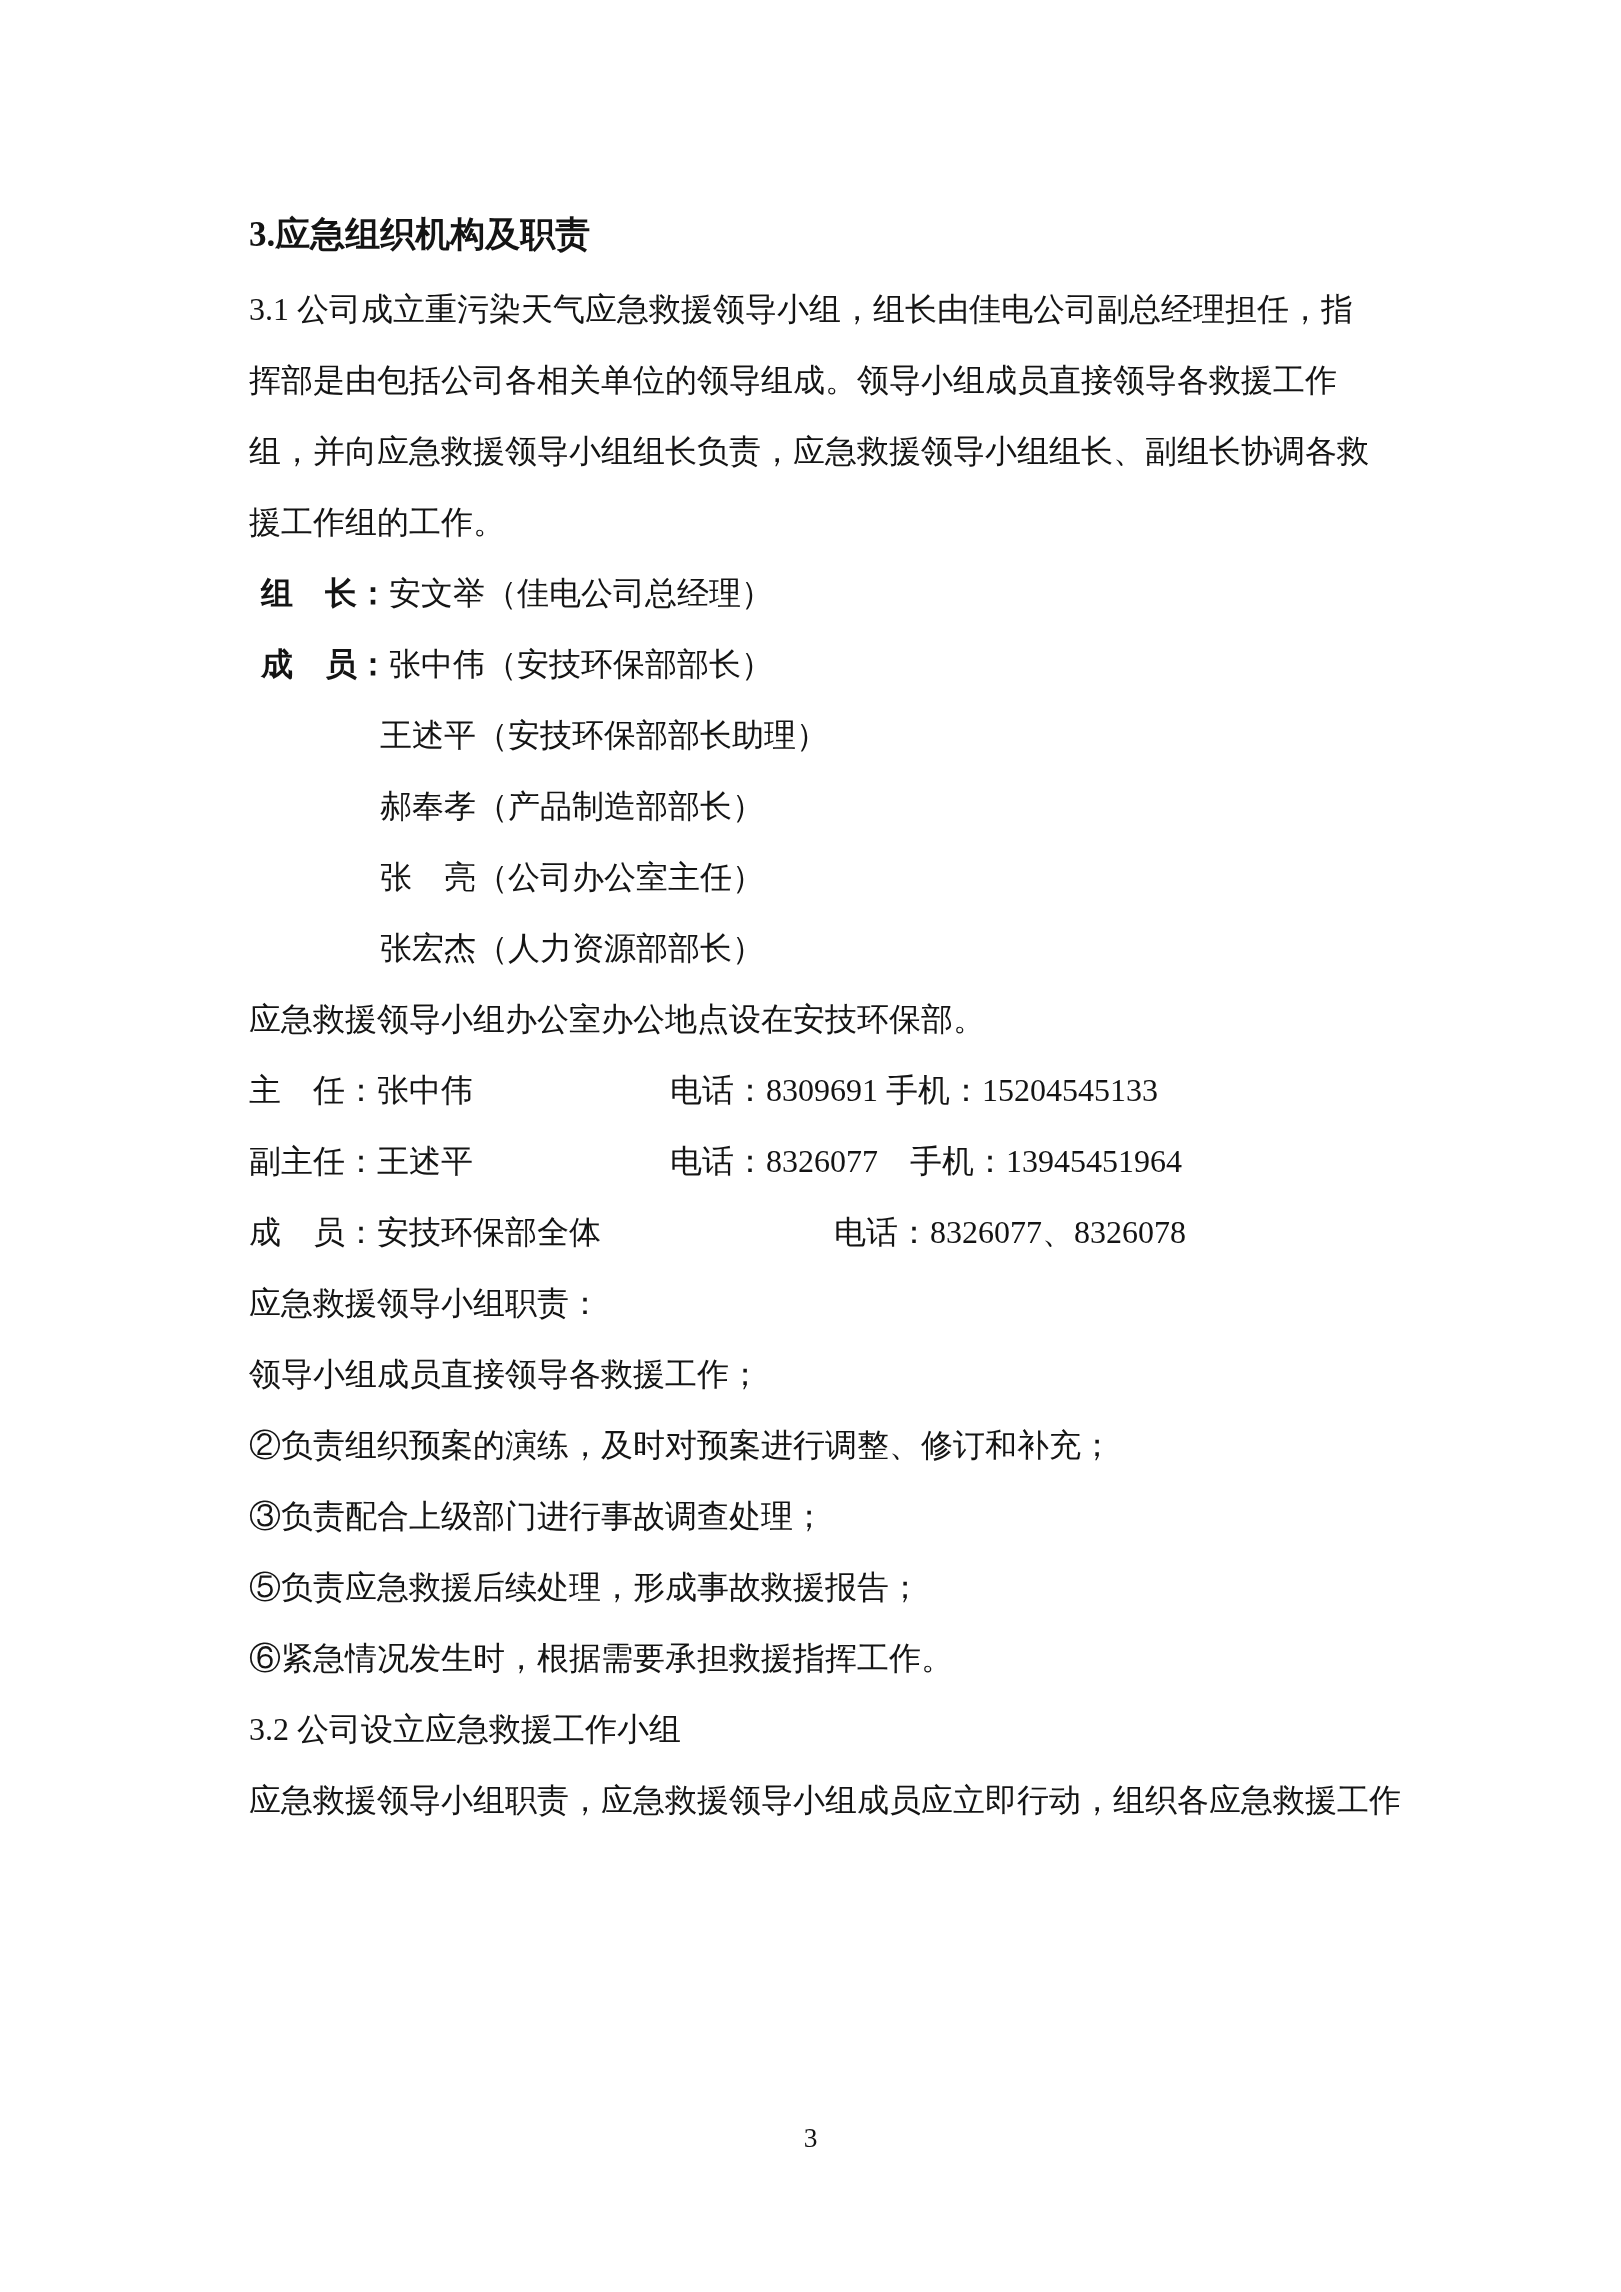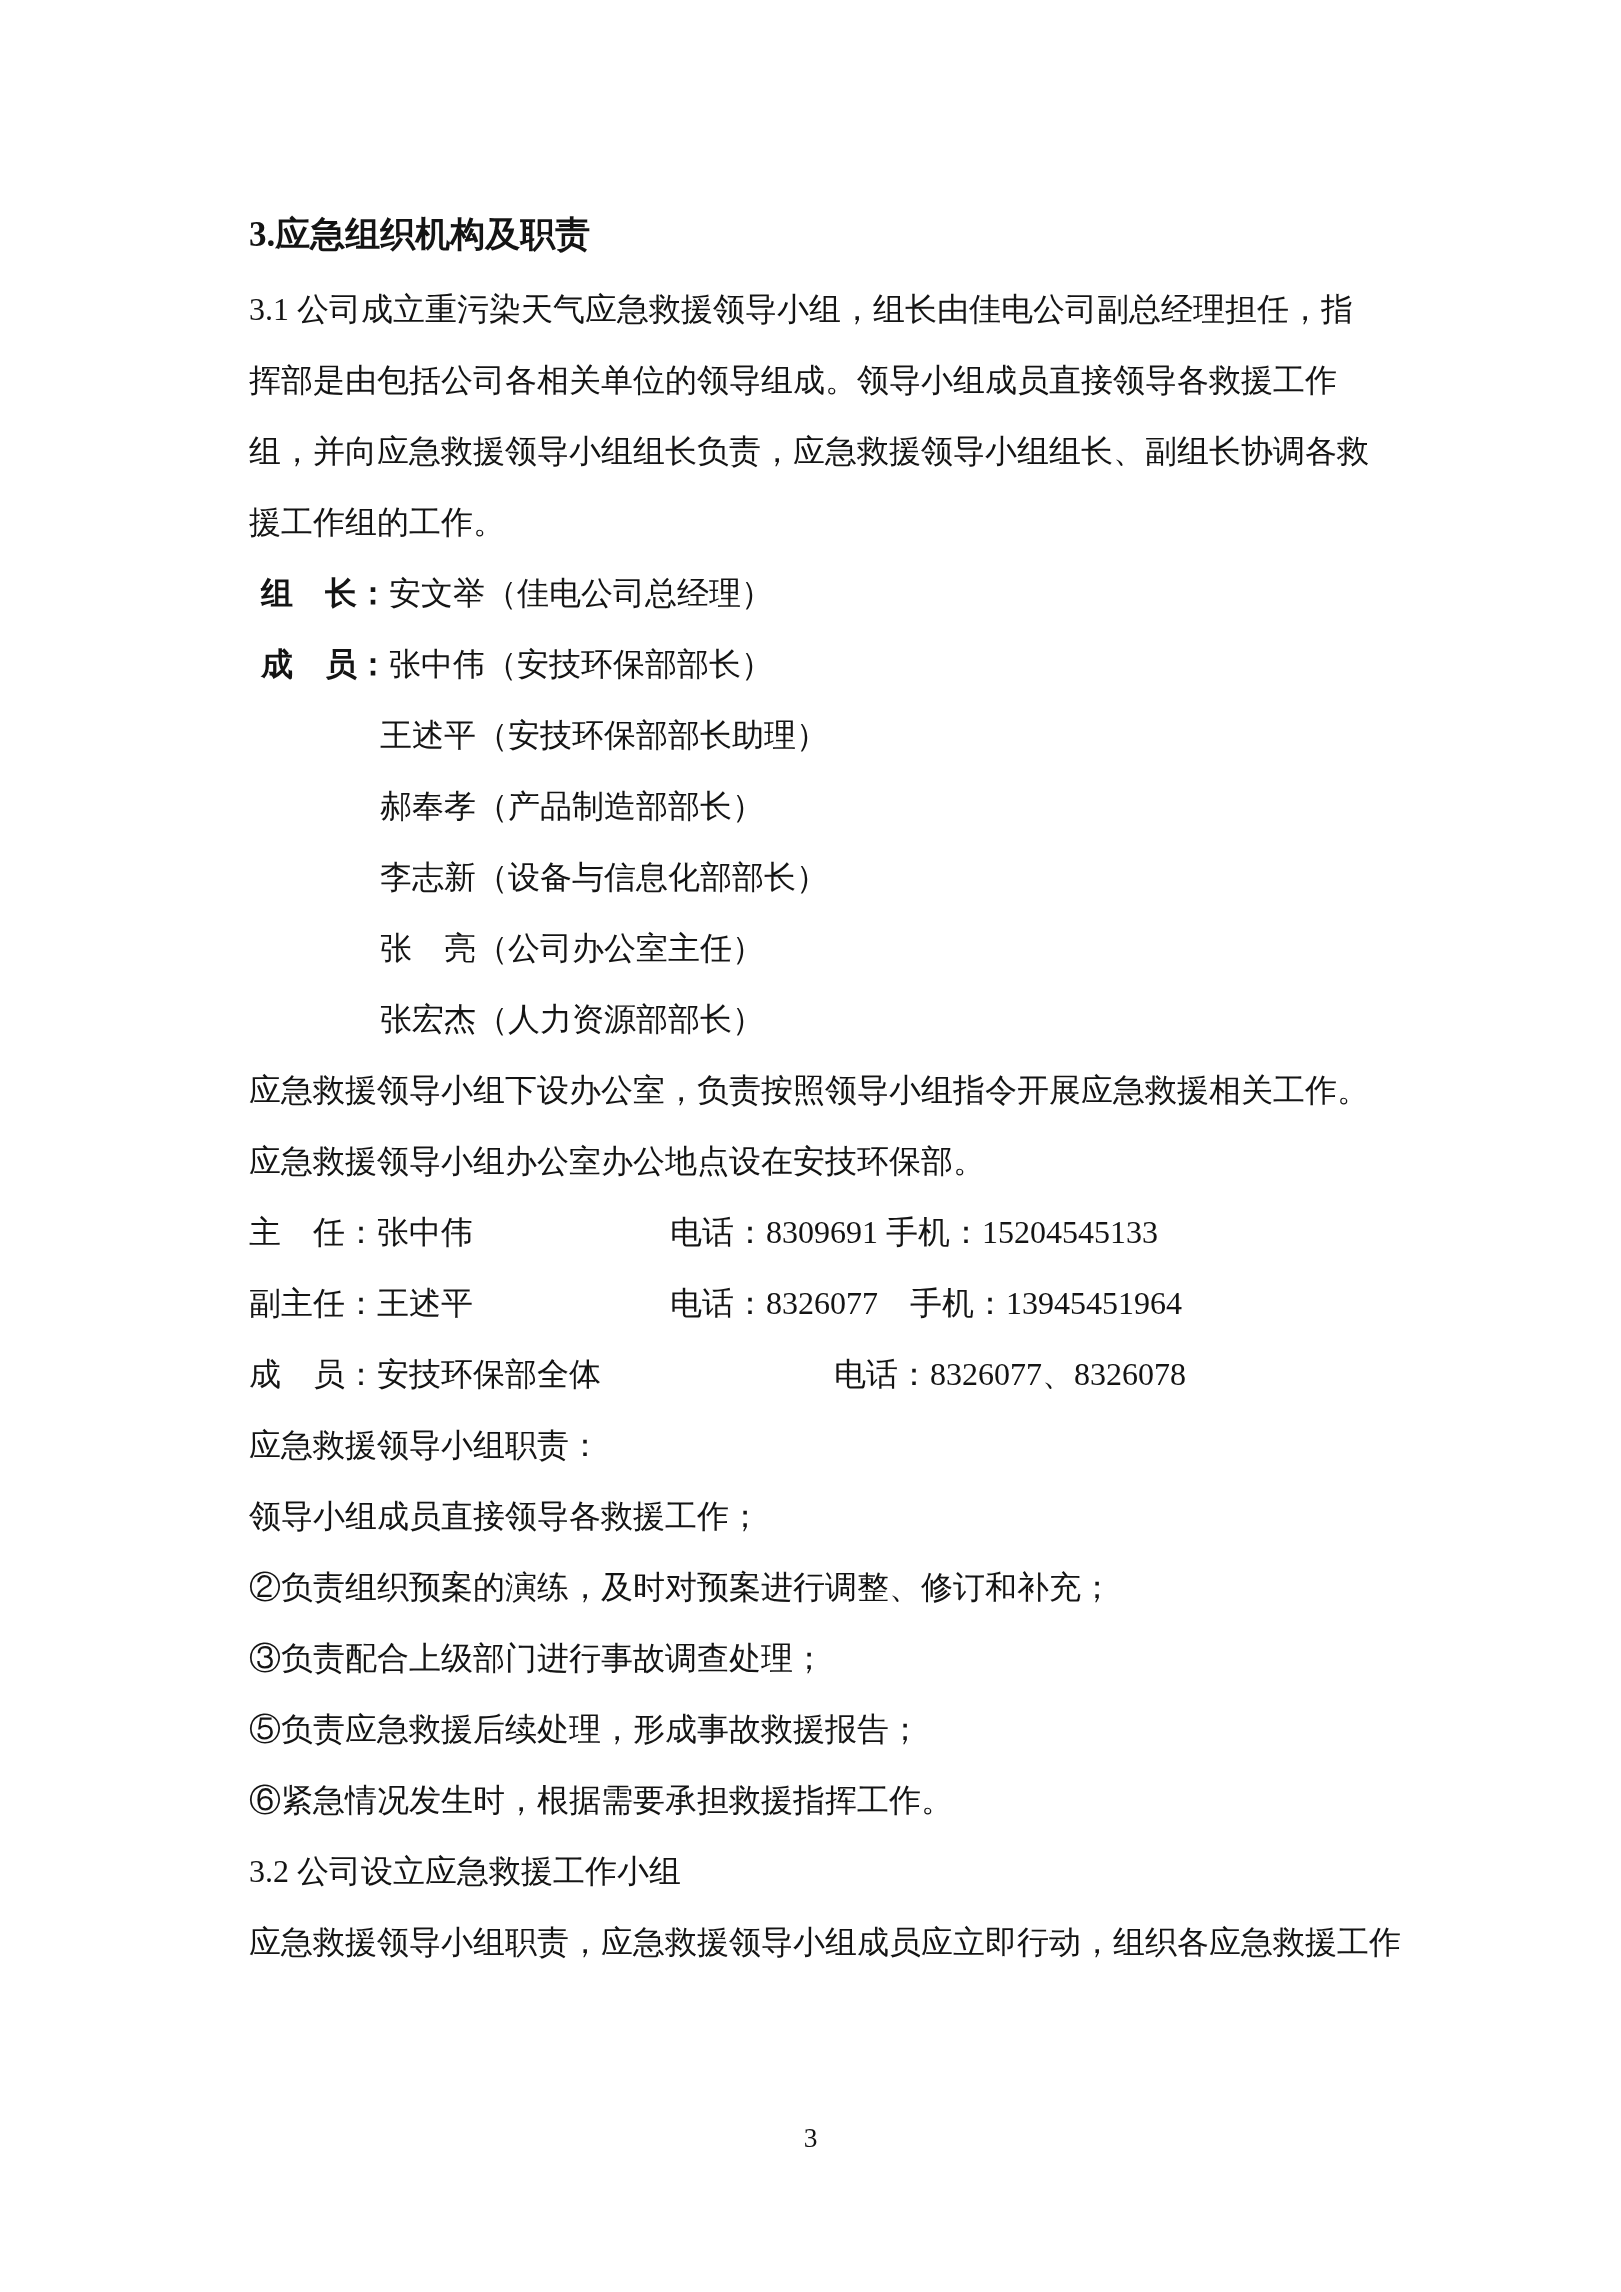--- a/index.html
+++ b/index.html
@@ -76,25 +76,23 @@
     <div class="line">3.1 公司成立重污染天气应急救援领导小组，组长由佳电公司副总经理担任，指</div>
     <div class="line">挥部是由包括公司各相关单位的领导组成。领导小组成员直接领导各救援工作</div>
     <div class="line">组，并向应急救援领导小组组长负责，应急救援领导小组组长、副组长协调各救</div>
     <div class="line">援工作组的工作。</div>
 
     <div class="line"><span class="blabel">组　长：</span><span>安文举（佳电公司总经理）</span></div>
 
     <div class="line"><span class="blabel">成　员：</span><span>张中伟（安技环保部部长）</span></div>
     <div class="line indent">王述平（安技环保部部长助理）</div>
     <div class="line indent">郝奉孝（产品制造部部长）</div>
-    <div class="line indent">李志新（设备与信息化部部长）</div>
     <div class="line indent">张　亮（公司办公室主任）</div>
     <div class="line indent">张宏杰（人力资源部部长）</div>
 
-    <div class="line">应急救援领导小组下设办公室，负责按照领导小组指令开展应急救援相关工作。</div>
     <div class="line">应急救援领导小组办公室办公地点设在安技环保部。</div>
 
     <div class="line"><span>主　任：</span><span>张中伟</span><span class="phone-a">电话：8309691 手机：15204545133</span></div>
     <div class="line"><span>副主任：</span><span>王述平</span><span class="phone-a">电话：8326077　手机：13945451964</span></div>
     <div class="line"><span>成　员：</span><span>安技环保部全体</span><span class="phone-b">电话：8326077、8326078</span></div>
 
     <div class="line">应急救援领导小组职责：</div>
     <div class="line">领导小组成员直接领导各救援工作；</div>
     <div class="line">②负责组织预案的演练，及时对预案进行调整、修订和补充；</div>
     <div class="line">③负责配合上级部门进行事故调查处理；</div>

